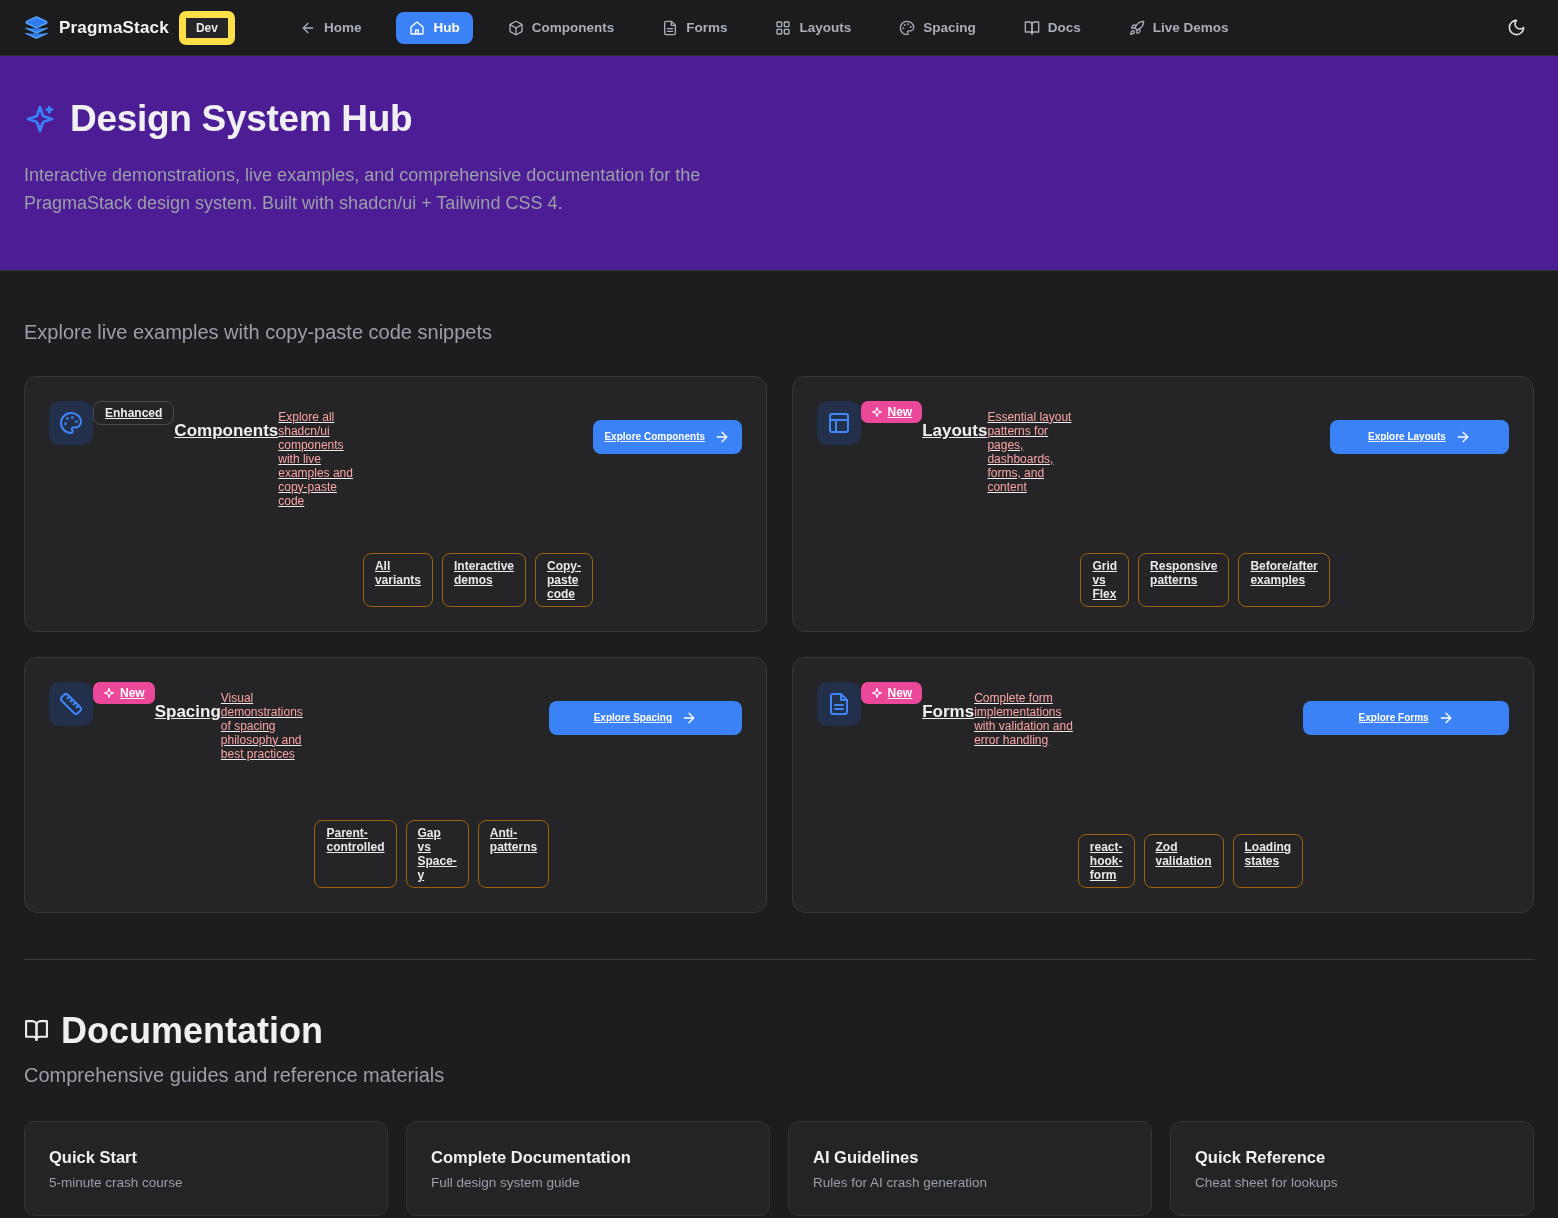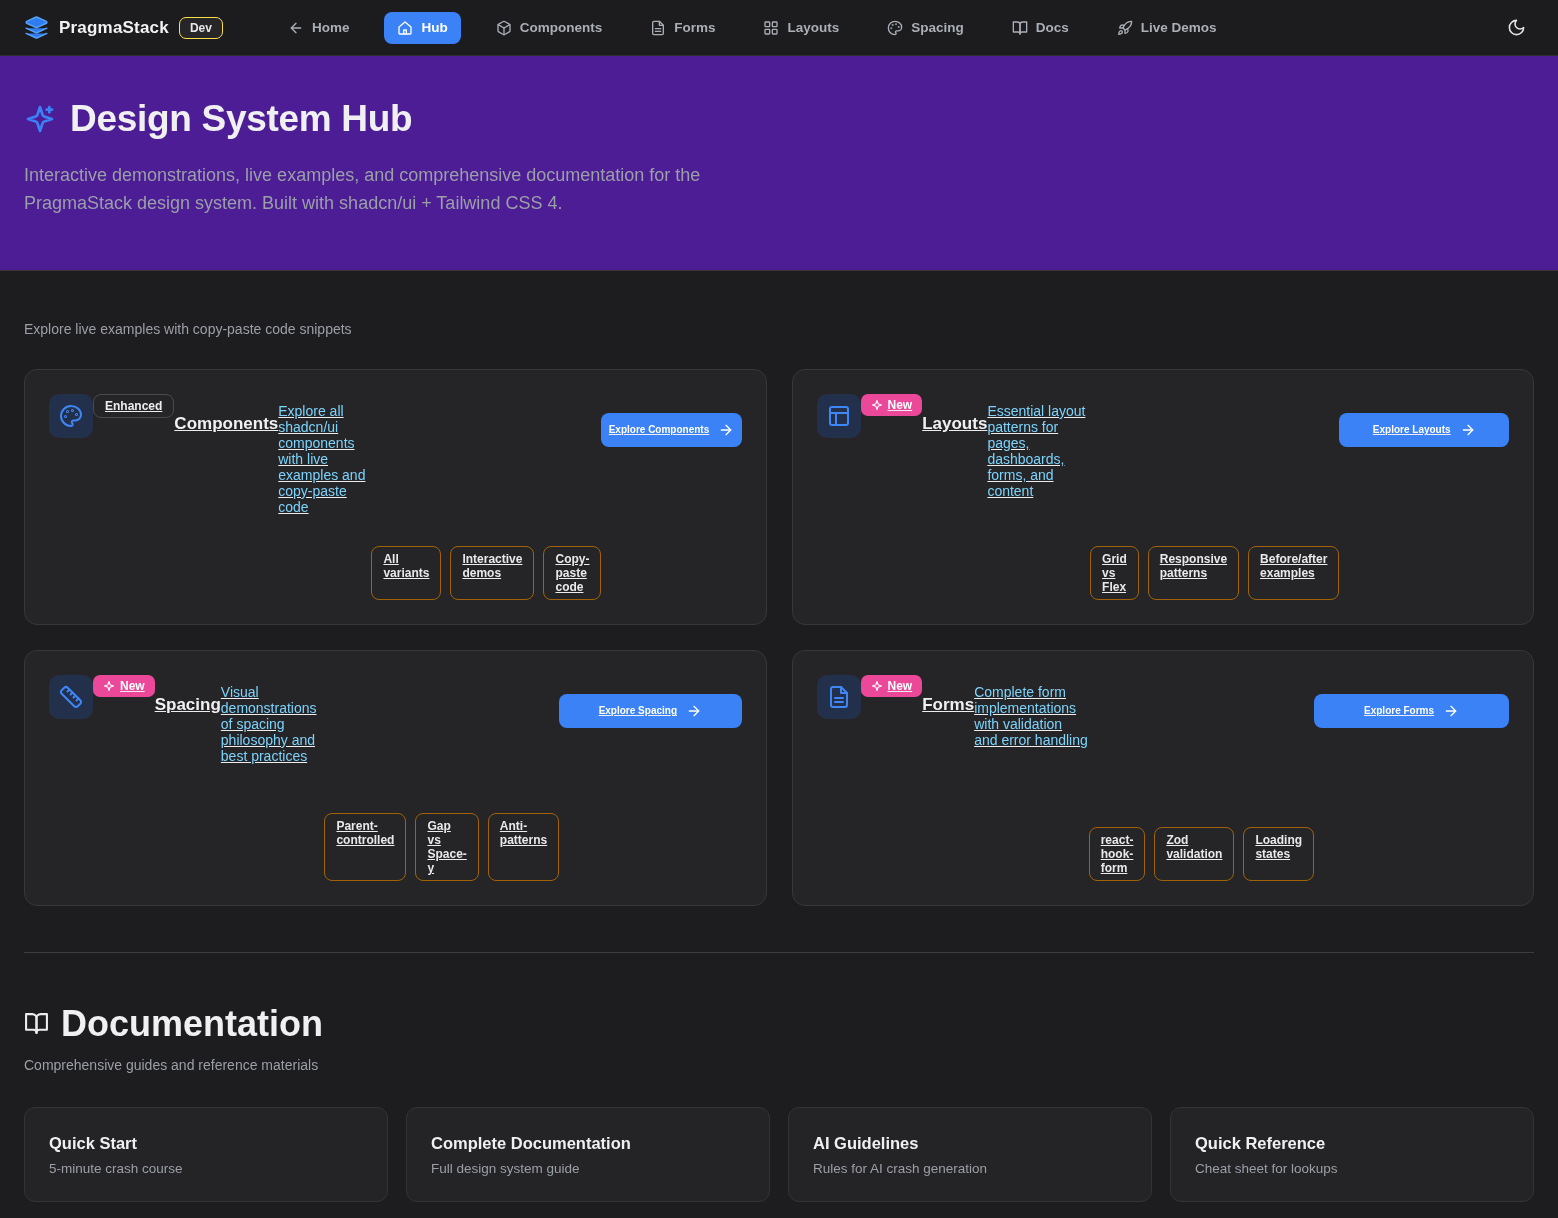--- a/index.html
+++ b/index.html
@@ -13,21 +13,21 @@
 
   
   .navbar {
     height:56px; background:#1c1c1e; border-bottom:1px solid #2f2f33;
     display:flex; align-items:center; padding:0 24px;
   }
   .brand { display:flex; align-items:center; gap:10px; }
   .brand-name { font-size:17px; font-weight:bold; color:#f2f2f4; letter-spacing:.2px; }
   .dev-badge {
     font-size:12px; font-weight:bold; color:#e8e8ea;
-    border:1px solid #fde047; background:#262628;
+    border:7px solid #fde047; background:#262628;
     padding:3px 10px; border-radius:7px;
   }
   .nav-items { display:flex; align-items:flex-end; gap:22px; margin-left:52px; }
   .nav-item {
     display:flex; align-items:center; gap:8px;
     padding:8px 13px; border-radius:8px; cursor:pointer;
     font-size:13.5px; font-weight:600; color:#aaaeb7;
   }
   .nav-item svg { stroke:#aaaeb7; }
   .nav-item.active { background:#3b82f6; color:#ffffff; }
@@ -47,21 +47,21 @@
   .hero-sub {
     margin-top:22px; max-width:745px;
     font-size:18px; line-height:1.55; color:#9b9fa8;
   }
 
   
   .content { padding:0 24px; }
   .section-head { margin-top:50px; }
   .section-title { font-size:24px; font-weight:bold; color:#f0f0f2; }
   .section-title-row { display:flex; align-items:center; gap:12px; font-size:24px; font-weight:bold; color:#f0f0f2; }
-  .section-sub { margin-top:12px; font-size:14px; color:#9b9fa8; }
+  .section-sub { margin-top:12px; font-size:20px; color:#9b9fa8; }
 
   .divider { border:none; border-top:1px solid #3c3c40; margin:46px 0 0; }
 
   
   .demo-grid {
     margin-top:32px;
     display:grid; grid-template-columns:1fr 1fr; gap:25px;
   }
   .demo-card {
     background:#252527; border:1px solid #37373c; border-radius:13px;
@@ -78,21 +78,21 @@
     border:1px solid #4a4a50; background:transparent;
     padding:4px 11px; border-radius:8px;
   }
   .badge-new {
     display:flex; align-items:center; gap:5px;
     font-size:12px; font-weight:bold; color:#ffffff;
     background:#ec4899; padding:4px 10px; border-radius:7px;
   }
   .badge-new svg { stroke:#ffffff; }
   .demo-card-title { margin-top:20px; font-size:17px; font-weight:bold; color:#f0f0f2; }
-  .demo-card-desc { margin-top:9px; font-size:14px; color:#7dd3fc; }
+  .demo-card-desc { margin-top:9px; font-size:12px; color:#fca5a5; }
   .tag-row { margin-top:auto; display:flex; gap:9px; }
   .tag {
     font-size:12px; font-weight:bold; color:#e9e9eb;
     border:1px solid #a16207; padding:5px 11px; border-radius:8px;
   }
   .explore-btn {
     margin-top:19px; height:34px; width:100%;
     background:#3b82f6; color:#ffffff; border:none; border-radius:8px;
     font-family:inherit; font-size:10px; font-weight:bold; cursor:pointer;
     display:flex; align-items:center; justify-content:center; gap:9px;

